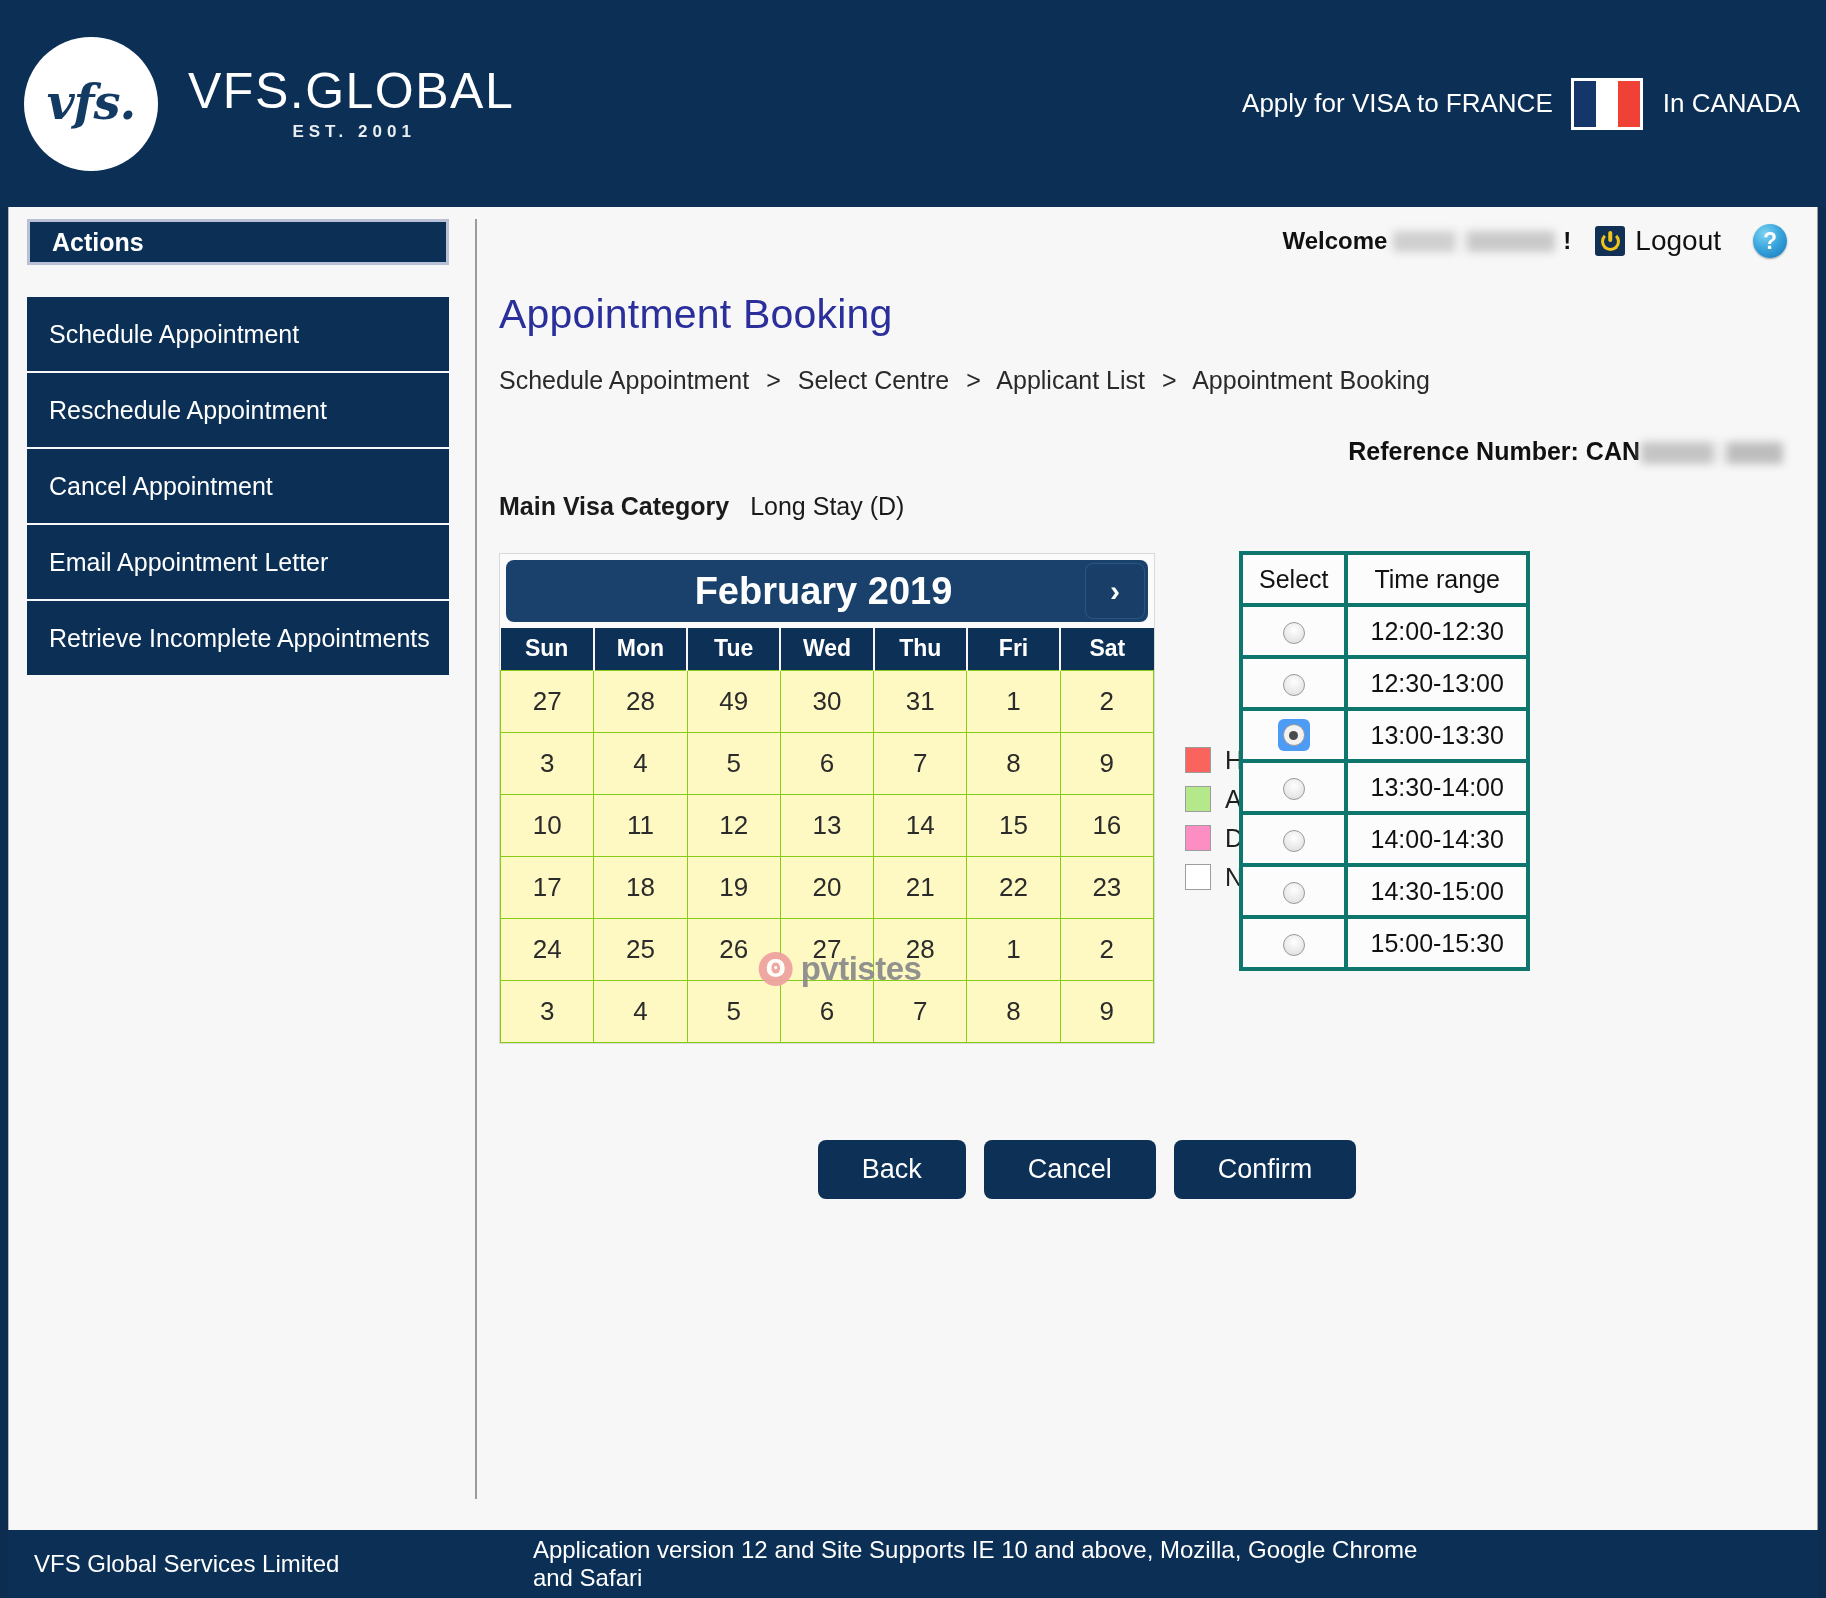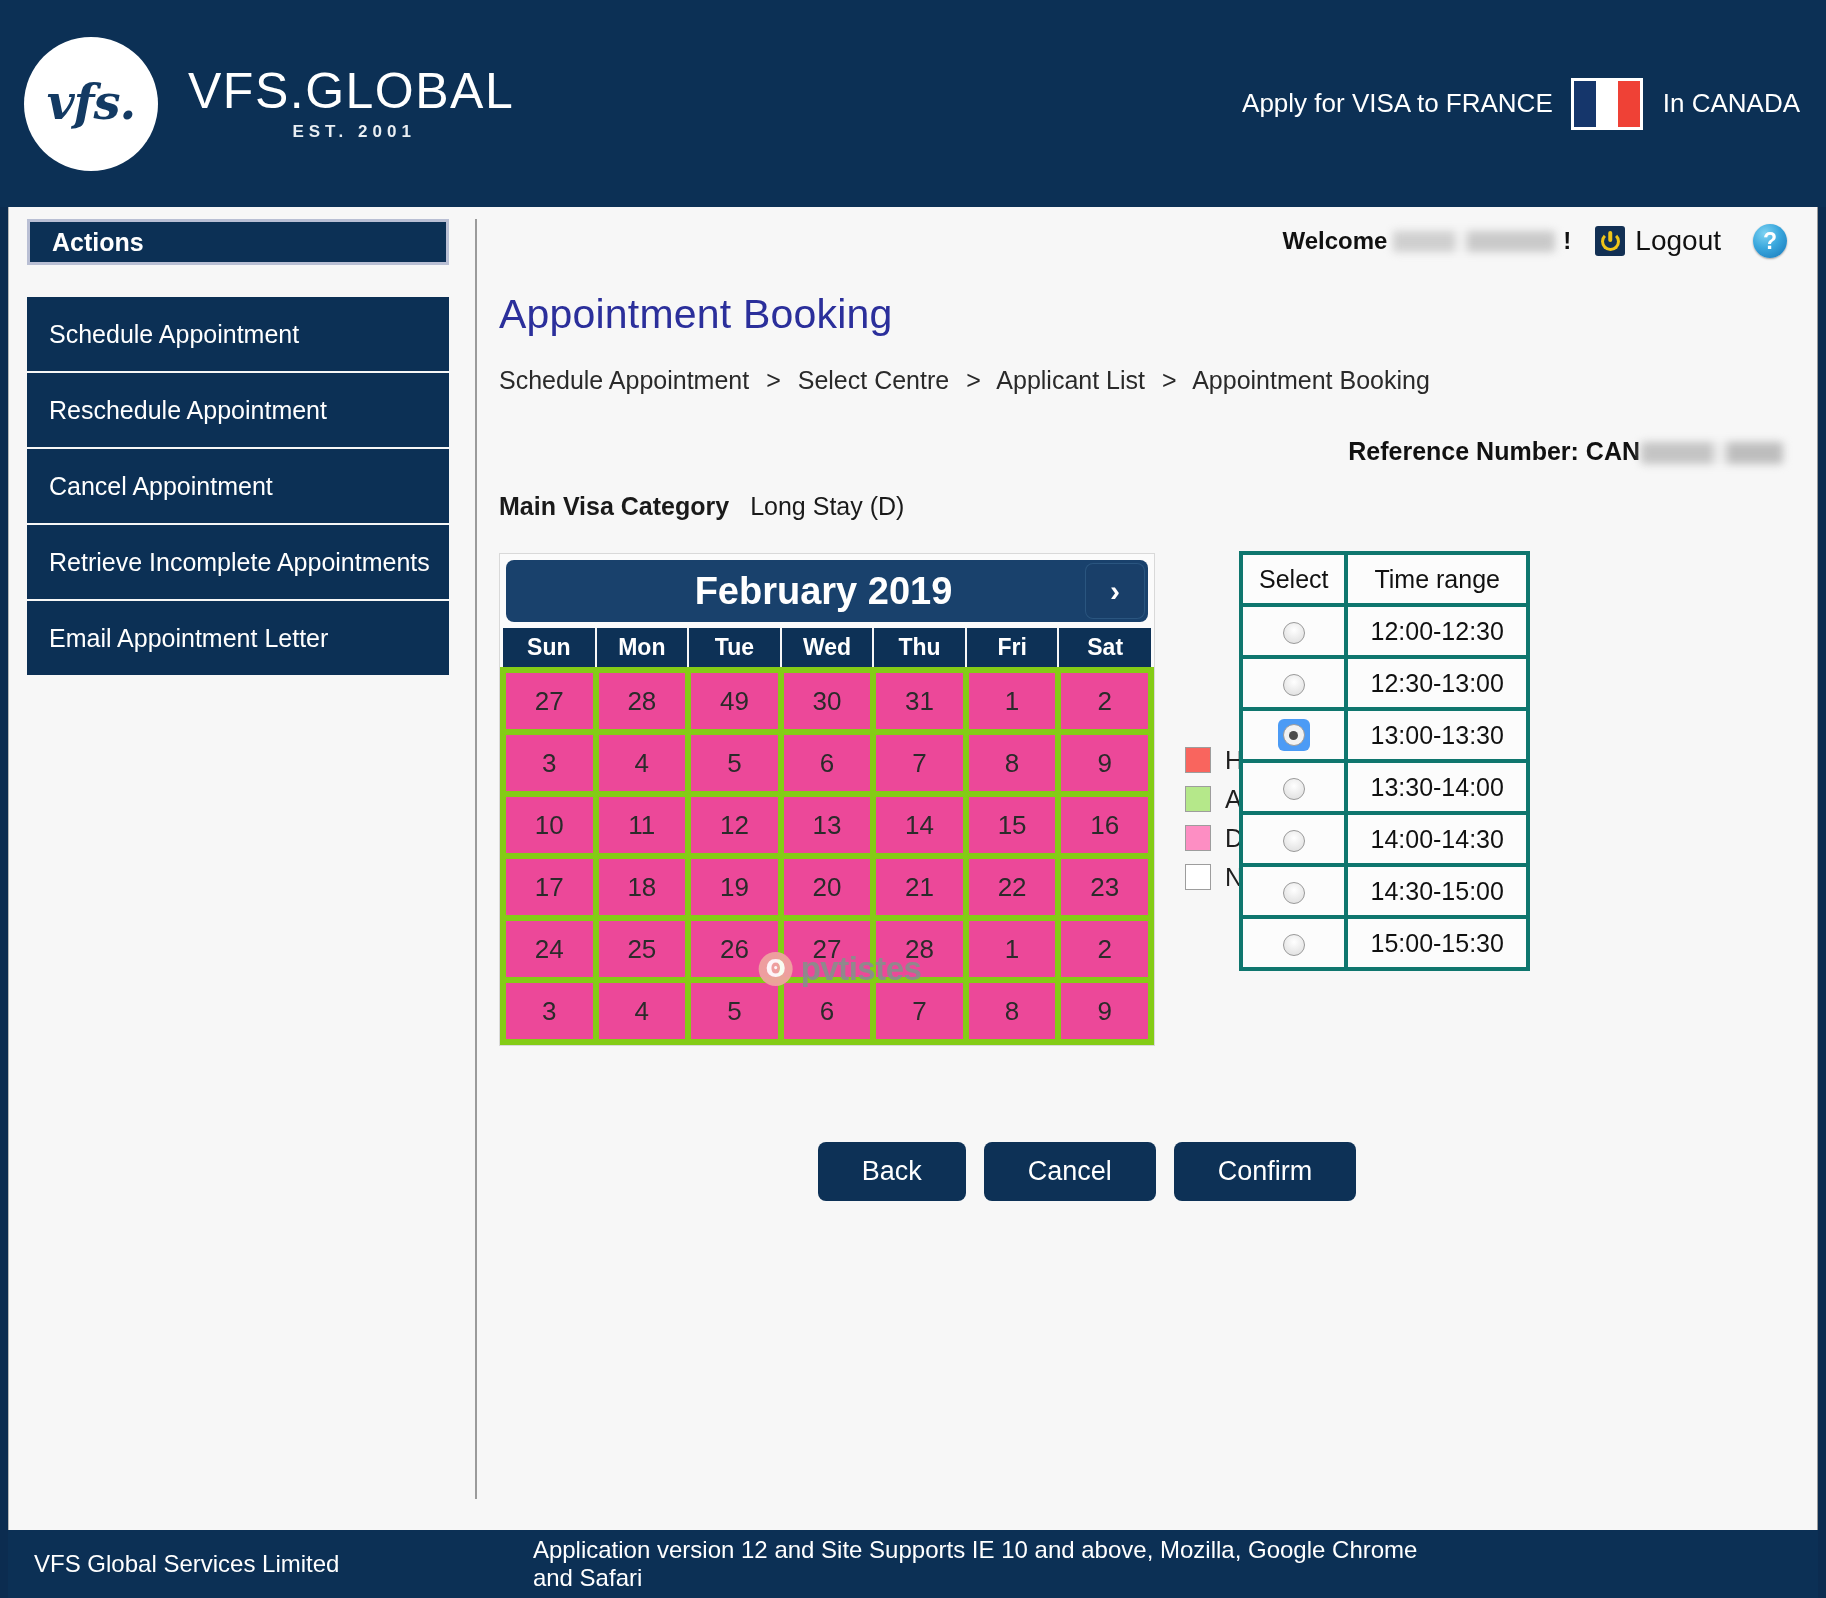--- a/index.html
+++ b/index.html
@@ -180,21 +180,21 @@
   table.cal { width: 100%; border-collapse: collapse; }
   table.cal th {
     background: #0d3156; color: #ffffff;
     font-size: 23px; font-weight: 700; height: 42px;
     border-right: 2px solid #f7f7f7;
   }
   table.cal th:last-child { border-right: none; }
   table.cal td {
     width: 14.28%; height: 62px; text-align: center;
     font-size: 26px; color: #2b2b2b;
-    border: 6px solid #84cc16; background: #ec4899;
+    border: 1px solid #84cc16; background: #fef9c3;
     cursor: default;
   }
   td.muted { color: #c2c2c2; }
   td.wknd { color: #f4645c; }
   td.avail { background: #b5e88a; }
   td.sel { background: #fd8ec3; }
   td.today { background: #fdf4e0; }
   td.blank { background: #ffffff; color: #c2c2c2; }
   .cal-body-wrap { position: relative; }
   .watermark {
@@ -311,22 +311,22 @@
       <span class="logout-text">Logout</span>
       <span class="help-icon">?</span>
     </div>
 
     <div class="sidebar">
       <div class="actions-head">Actions</div>
       <div class="nav-list">
         <div class="nav-item">Schedule Appointment</div>
         <div class="nav-item">Reschedule Appointment</div>
         <div class="nav-item">Cancel Appointment</div>
+        <div class="nav-item">Email Appointment Letter</div>
         <div class="nav-item">Retrieve Incomplete Appointments</div>
-        <div class="nav-item">Email Appointment Letter</div>
       </div>
     </div>
 
     <div class="main">
       <div class="page-title">Appointment Booking</div>
 
       <div class="breadcrumb">
         <span>Schedule Appointment</span>
         <span class="crumb-sep">&gt;</span>
         <span>Select Centre</span>

